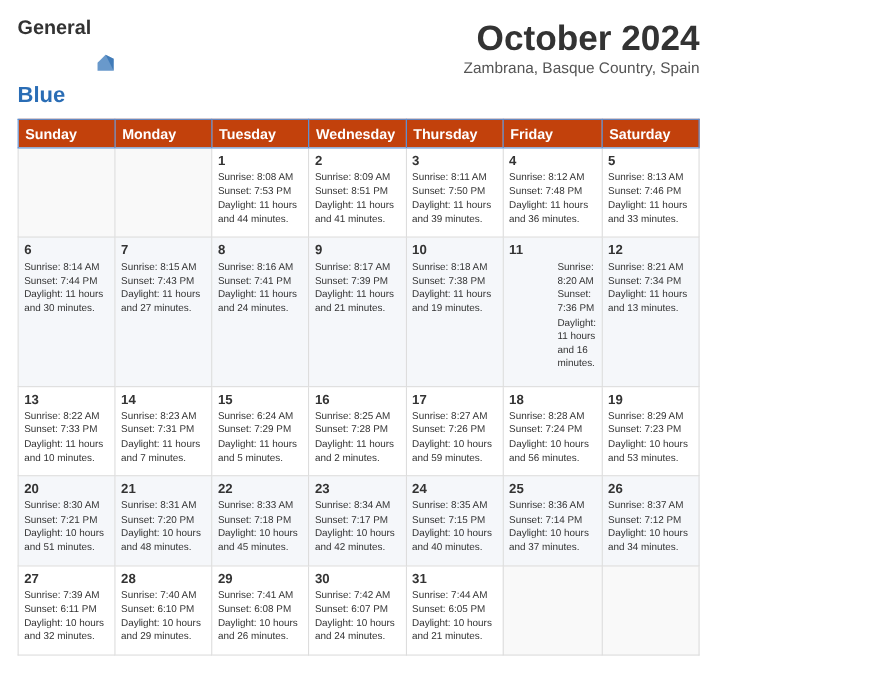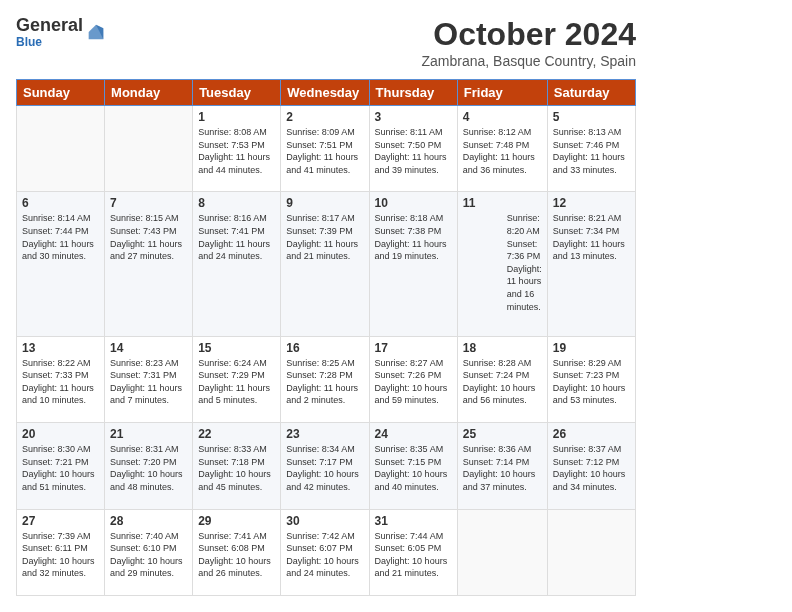--- a/index.html
+++ b/index.html
@@ -31,23 +31,24 @@
       display: flex;
       flex-direction: column;
       line-height: 1.1;
     }
     .logo-general {
       font-size: 18px;
       font-weight: bold;
       color: #333;
     }
     .logo-blue {
-      font-size: 12px;
+      font-size: 20px;
       font-weight: bold;
       color: #2a6db5;
+      margin-top: 40px;
     }
     .logo-icon {
       width: 22px;
       height: 22px;
       margin-left: 2px;
     }
     .title-block {
       text-align: right;
     }
     .month-title {
@@ -145,21 +146,21 @@
           <td class="empty-cell"></td>
           <td>
             <span class="day-number">1</span>
             <div class="day-info" style="white-space: pre-line;">Sunrise: 8:08 AM
 Sunset: 7:53 PM
 Daylight: 11 hours and 44 minutes.</div>
           </td>
           <td>
             <span class="day-number">2</span>
             <div class="day-info" style="white-space: pre-line;">Sunrise: 8:09 AM
-Sunset: 7:51 PM
+Sunset: 8:51 PM
 Daylight: 11 hours and 41 minutes.</div>
           </td>
           <td>
             <span class="day-number">3</span>
             <div class="day-info" style="white-space: pre-line;">Sunrise: 8:11 AM
 Sunset: 7:50 PM
 Daylight: 11 hours and 39 minutes.</div>
           </td>
           <td>
             <span class="day-number">4</span>

